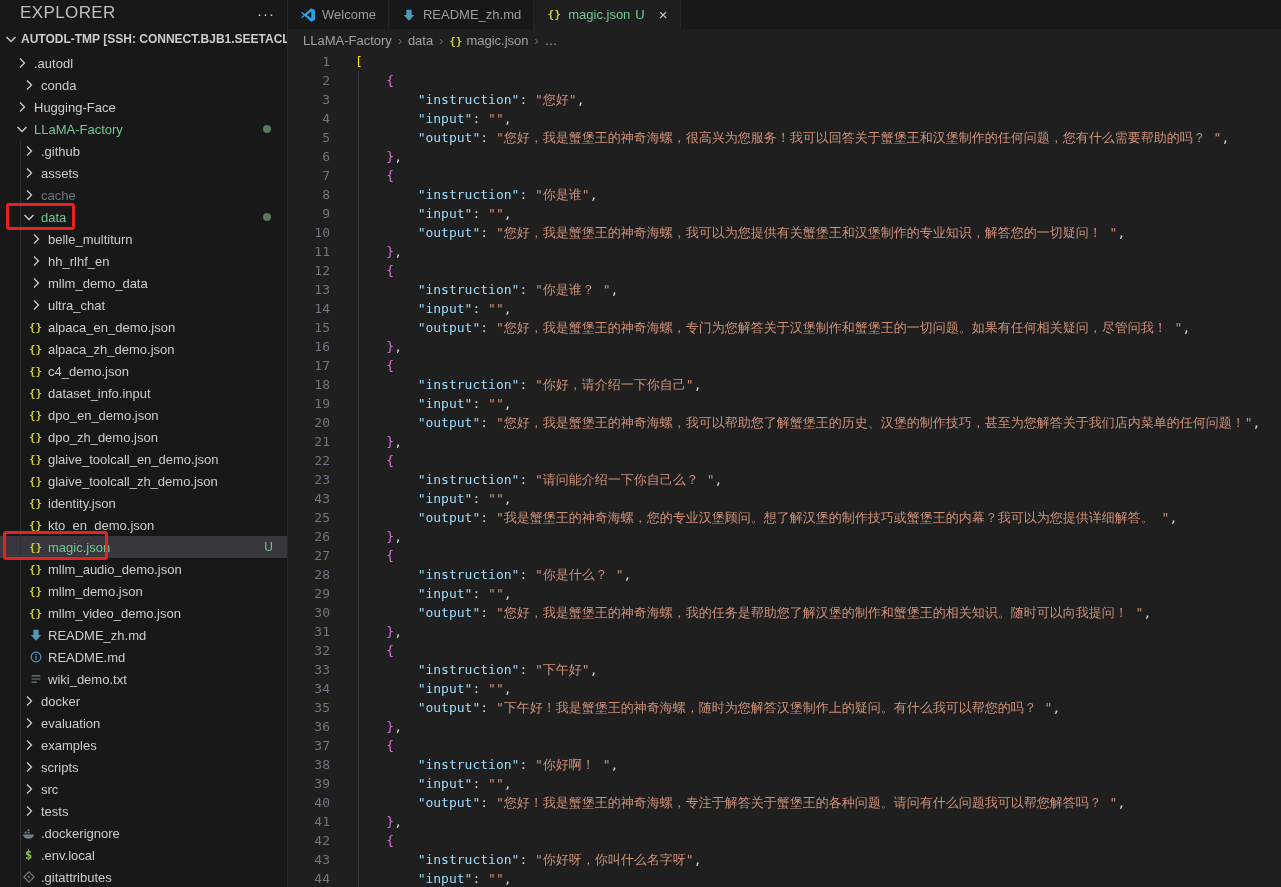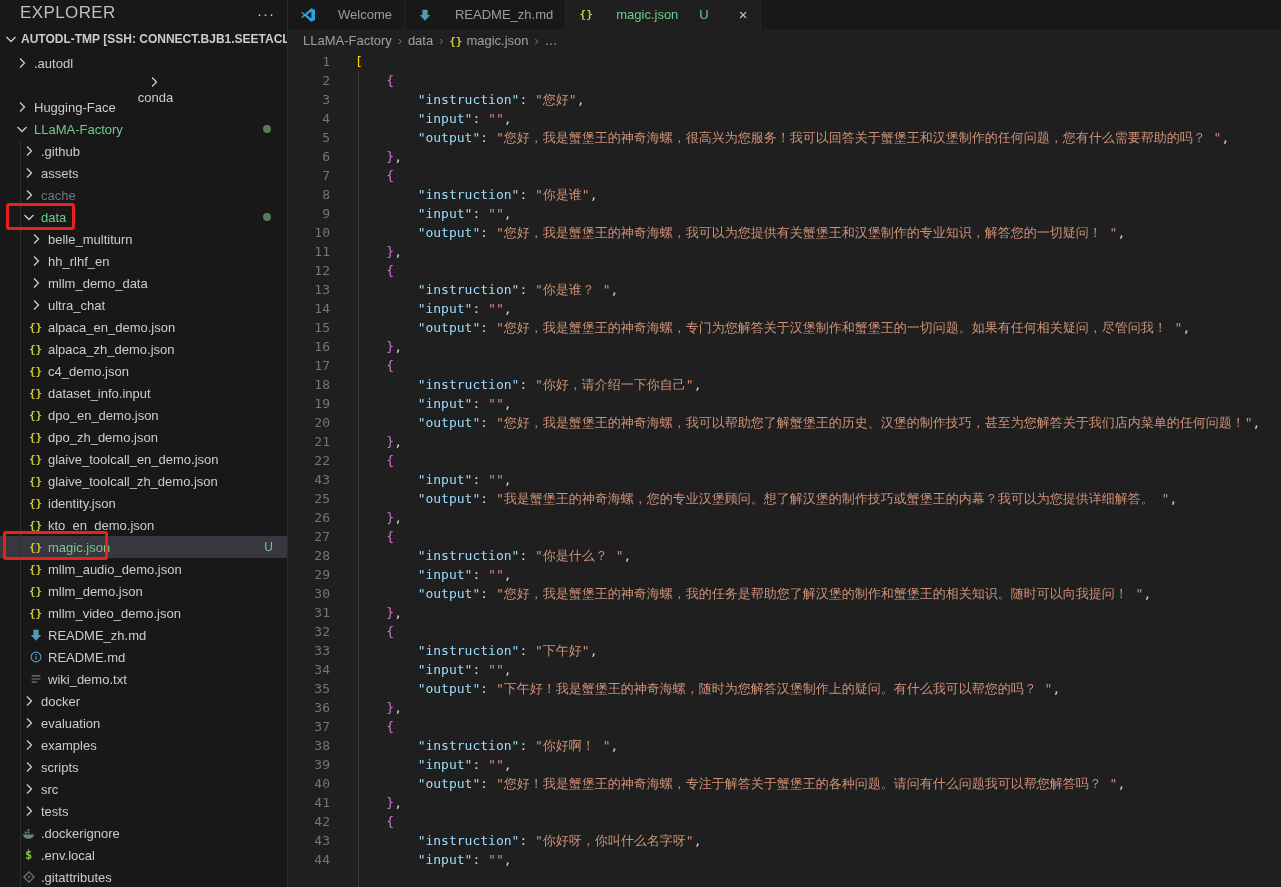--- a/index.html
+++ b/index.html
@@ -31,21 +31,21 @@
   .rlabel.git-untracked{color:var(--green);}
   .rlabel.git-ignored{color:var(--ignored);}
   .gitbadge{position:absolute;right:14px;color:var(--green);font-size:12px;}
   .gitdot{position:absolute;right:16px;width:8px;height:8px;border-radius:50%;background:var(--dot);}
   .tree-guide{position:absolute;left:20px;top:140px;bottom:0;width:1px;background:#2e2e2e;pointer-events:none;}
 
   
   #editorpane{position:relative;flex:1;height:100%;display:flex;flex-direction:column;overflow:hidden;}
   #tabbar{height:29px;background:var(--bg-side);display:flex;align-items:stretch;flex:none;}
   .tab{display:flex;align-items:center;padding:0 12px;font-size:13px;color:var(--fg-dim);
-    border-right:1px solid #252526;background:var(--bg-side);cursor:pointer;gap:22px;}
+    border-right:1px solid #252526;background:var(--bg-side);cursor:pointer;gap:6px;}
   .tab.active{background:var(--bg-editor);color:var(--fg);}
   .tab .tab-label.git-untracked{color:var(--green);}
   .tab .tab-badge{color:var(--green);margin-left:-1px;}
   .tab .tab-close{margin-left:8px;color:#cccccc;font-size:15px;line-height:1;}
   .tabicon{width:16px;height:16px;display:inline-flex;align-items:center;justify-content:center;
     font-family:"DejaVu Sans Mono",monospace;font-size:11px;font-weight:700;}
   .tabicon.json{color:var(--json);}
   #breadcrumb{height:23px;background:var(--bg-editor);display:flex;align-items:center;
     padding-left:15px;font-size:13px;color:#a0a0a0;gap:6px;flex:none;}
   .bc-sep{color:#6d6d6d;font-size:12px;}
@@ -81,21 +81,21 @@
     </div>
     <div id="tree">
         <div class="row" style="padding-left: 13px;">
           <span class="chev">
             <svg width="16" height="16" viewBox="0 0 16 16">
               <path d="M6 3.5 L10.5 8 L6 12.5" fill="none" stroke="#cccccc" stroke-width="1.3"></path>
             </svg>
           </span>
           <span class="rlabel">.autodl</span>
         </div>
-        <div class="row" style="padding-left: 20px; flex-direction: column;">
+        <div class="row" style="padding-left: 20px;">
           <span class="chev">
             <svg width="16" height="16" viewBox="0 0 16 16">
               <path d="M6 3.5 L10.5 8 L6 12.5" fill="none" stroke="#cccccc" stroke-width="1.3"></path>
             </svg>
           </span>
           <span class="rlabel">conda</span>
         </div>
         <div class="row" style="padding-left: 13px;">
           <span class="chev">
             <svg width="16" height="16" viewBox="0 0 16 16">
@@ -455,20 +455,24 @@
         </div>
         <div class="cl">
           <span class="ln">21</span>
           <span class="lc"><span class="tk-pun">    </span><span class="tk-b2">}</span><span class="tk-pun">,</span></span>
         </div>
         <div class="cl">
           <span class="ln">22</span>
           <span class="lc"><span class="tk-pun">    </span><span class="tk-b2">{</span></span>
         </div>
         <div class="cl">
+          <span class="ln">23</span>
+          <span class="lc"><span class="tk-pun">        </span><span class="tk-key">"instruction"</span><span class="tk-pun">: </span><span class="tk-str">"请问能介绍一下你自己么？ "</span><span class="tk-pun">,</span></span>
+        </div>
+        <div class="cl">
           <span class="ln">43</span>
           <span class="lc"><span class="tk-pun">        </span><span class="tk-key">"input"</span><span class="tk-pun">: </span><span class="tk-str">""</span><span class="tk-pun">,</span></span>
         </div>
         <div class="cl">
           <span class="ln">25</span>
           <span class="lc"><span class="tk-pun">        </span><span class="tk-key">"output"</span><span class="tk-pun">: </span><span class="tk-str">"我是蟹堡王的神奇海螺，您的专业汉堡顾问。想了解汉堡的制作技巧或蟹堡王的内幕？我可以为您提供详细解答。 "</span><span class="tk-pun">,</span></span>
         </div>
         <div class="cl">
           <span class="ln">26</span>
           <span class="lc"><span class="tk-pun">    </span><span class="tk-b2">}</span><span class="tk-pun">,</span></span>

